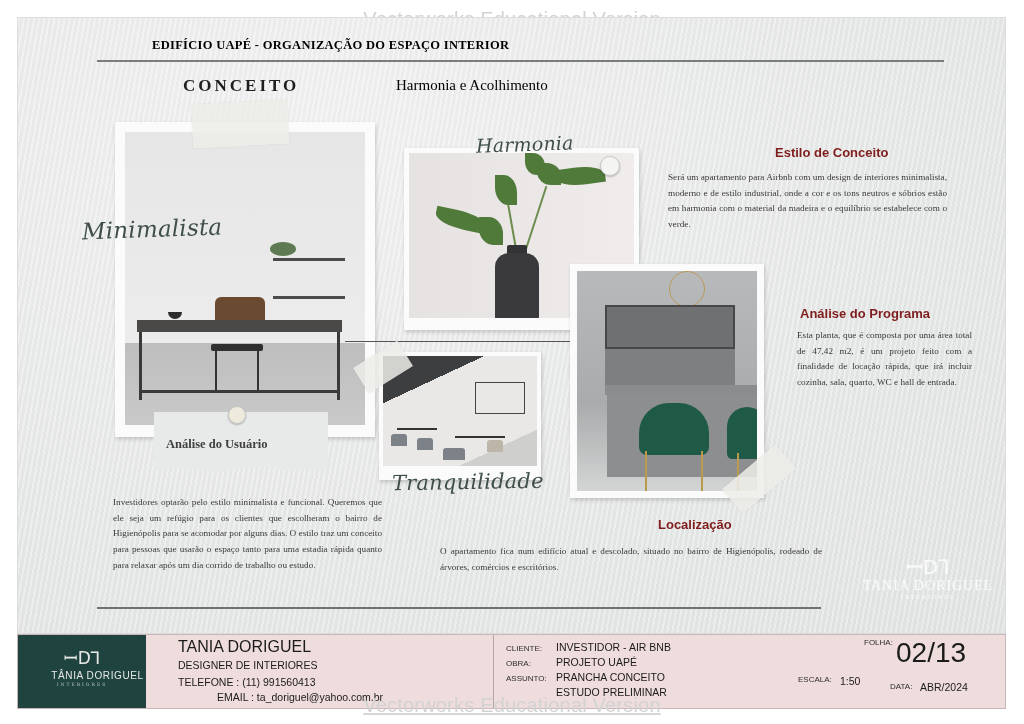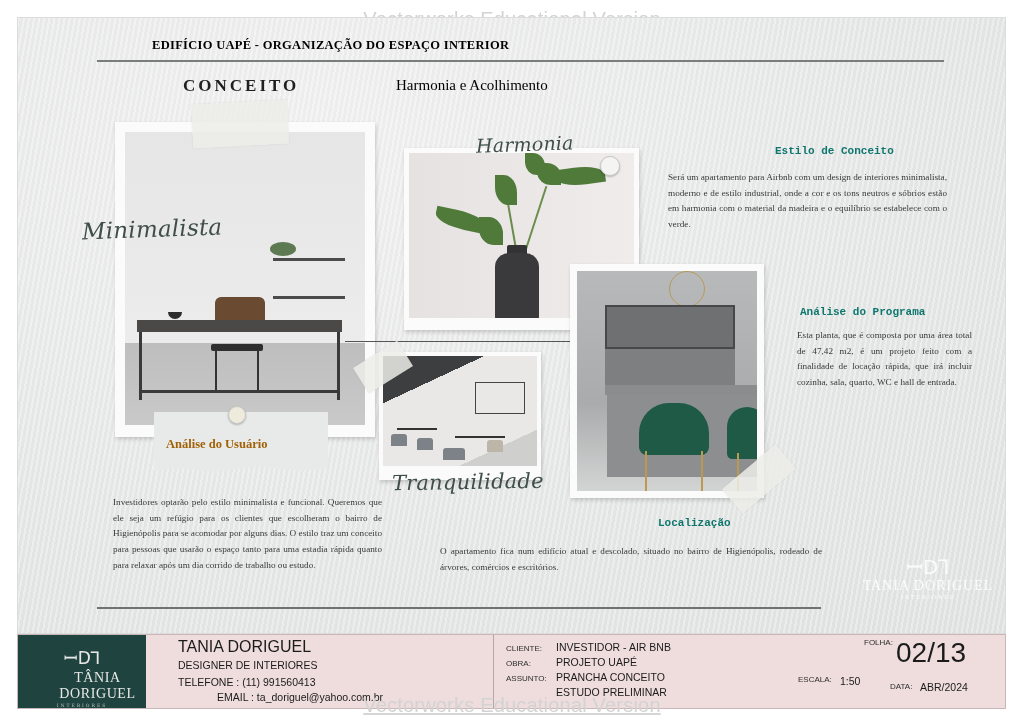--- a/index.html
+++ b/index.html
@@ -82,43 +82,43 @@
   .counter { position: absolute; left: 28px; top: 114px; width: 152px; height: 10px; background: #8b8c8e; }
   .island { position: absolute; left: 30px; top: 124px; width: 150px; height: 82px; background: #8d8e90; }
   .gchair { position: absolute; width: 70px; height: 52px; background: #1e5a45; border-radius: 30px 30px 8px 8px; }
   .gleg { position: absolute; width: 2px; height: 40px; background: #b99a4e; }
   .lamp { position: absolute; left: 92px; top: 0px; width: 36px; height: 36px; border: 1px solid #b89a57; border-radius: 50%; }
 
   .connector { position: absolute; left: 345px; top: 341px; width: 246px; height: 1px; background: #555; }
 
   .label-card { position: absolute; left: 154px; top: 412px; width: 174px; height: 62px;
     background: #e8eaea; box-shadow: 0 1px 3px rgba(0,0,0,0.12); clip-path: polygon(0 0,100% 0,100% 90%,85% 95%,60% 88%,35% 96%,10% 90%,0 96%); }
-  .label-card span { position: absolute; left: 12px; top: 25px; font-size: 12.5px; font-weight: bold; color: #a16207; font-family: "Liberation Serif", serif; }
-
-  .h2 { position: absolute; font-size: 11px; font-weight: bold; color: #0f766e; font-family: Liberation Mono, monospace; }
+  .label-card span { position: absolute; left: 12px; top: 25px; font-size: 12.5px; font-weight: bold; color: #404040; font-family: "Liberation Serif", serif; }
+
+  .h2 { position: absolute; font-size: 13px; font-weight: bold; color: #7f1d1d; font-family: Liberation Sans, sans-serif; }
   .para { position: absolute; font-size: 9.2px; line-height: 15.7px; color: #3a3a3a; text-align: justify; font-family: "Liberation Serif", serif; }
 
   .h-estilo { left: 775px; top: 145px; }
   .para-estilo { left: 668px; top: 170px; width: 279px; }
   .h-analise-p { left: 800px; top: 306px; }
   .para-analise-p { left: 797px; top: 328px; width: 175px; }
   .para-usuario { left: 113px; top: 495px; width: 269px; }
   .h-local { left: 658px; top: 517px; }
   .para-local { left: 440px; top: 544px; width: 382px; }
 
   .ghost-logo { position: absolute; left: 858px; top: 556px; width: 140px; text-align: center; color: #ffffff; opacity: 0.85; }
   .ghost-logo .mark { font-size: 20px; line-height: 22px; font-family: "DejaVu Sans", sans-serif; }
   .ghost-logo .name { font-size: 14px; letter-spacing: 1px; font-family: "Liberation Serif", serif; }
   .ghost-logo .sub { font-size: 5px; letter-spacing: 2px; }
 
   
   .titleblock { position: absolute; left: 17px; top: 634px; width: 989px; height: 75px; background: #efdcdc; border: 1px solid #c9b7b7; }
   .tb-logo { position: absolute; left: 0; top: 0; width: 128px; height: 73px; background: #1f4440; color: #e8e8e6; text-align: center; }
   .tb-logo .mark { margin-top: 14px; font-size: 17px; line-height: 18px; font-family: "DejaVu Sans", sans-serif; }
-  .tb-logo .name { font-size: 14px; letter-spacing: 0.6px; margin-top: 3px; font-family: Liberation Serif, serif; margin-left: 31px; }
+  .tb-logo .name { font-size: 10px; letter-spacing: 0.6px; margin-top: 3px; font-family: Liberation Sans, sans-serif; margin-left: 31px; }
   .tb-logo .sub { font-size: 4.5px; letter-spacing: 2px; margin-top: 1px; color: #b8c4c2; }
   .tb-divider { position: absolute; left: 475px; top: 0; width: 1px; height: 73px; background: #b7a6a6; }
 
   .sans { font-family: "Liberation Sans", sans-serif; color: #1b1b1b; }
   .tb-name { position: absolute; left: 160px; top: 3px; font-size: 16px; }
   .tb-line { position: absolute; left: 160px; font-size: 10.5px; }
   .tb-role { top: 24px; }
   .tb-phone { top: 41px; }
   .tb-email { top: 56px; padding-left: 39px; }
 

